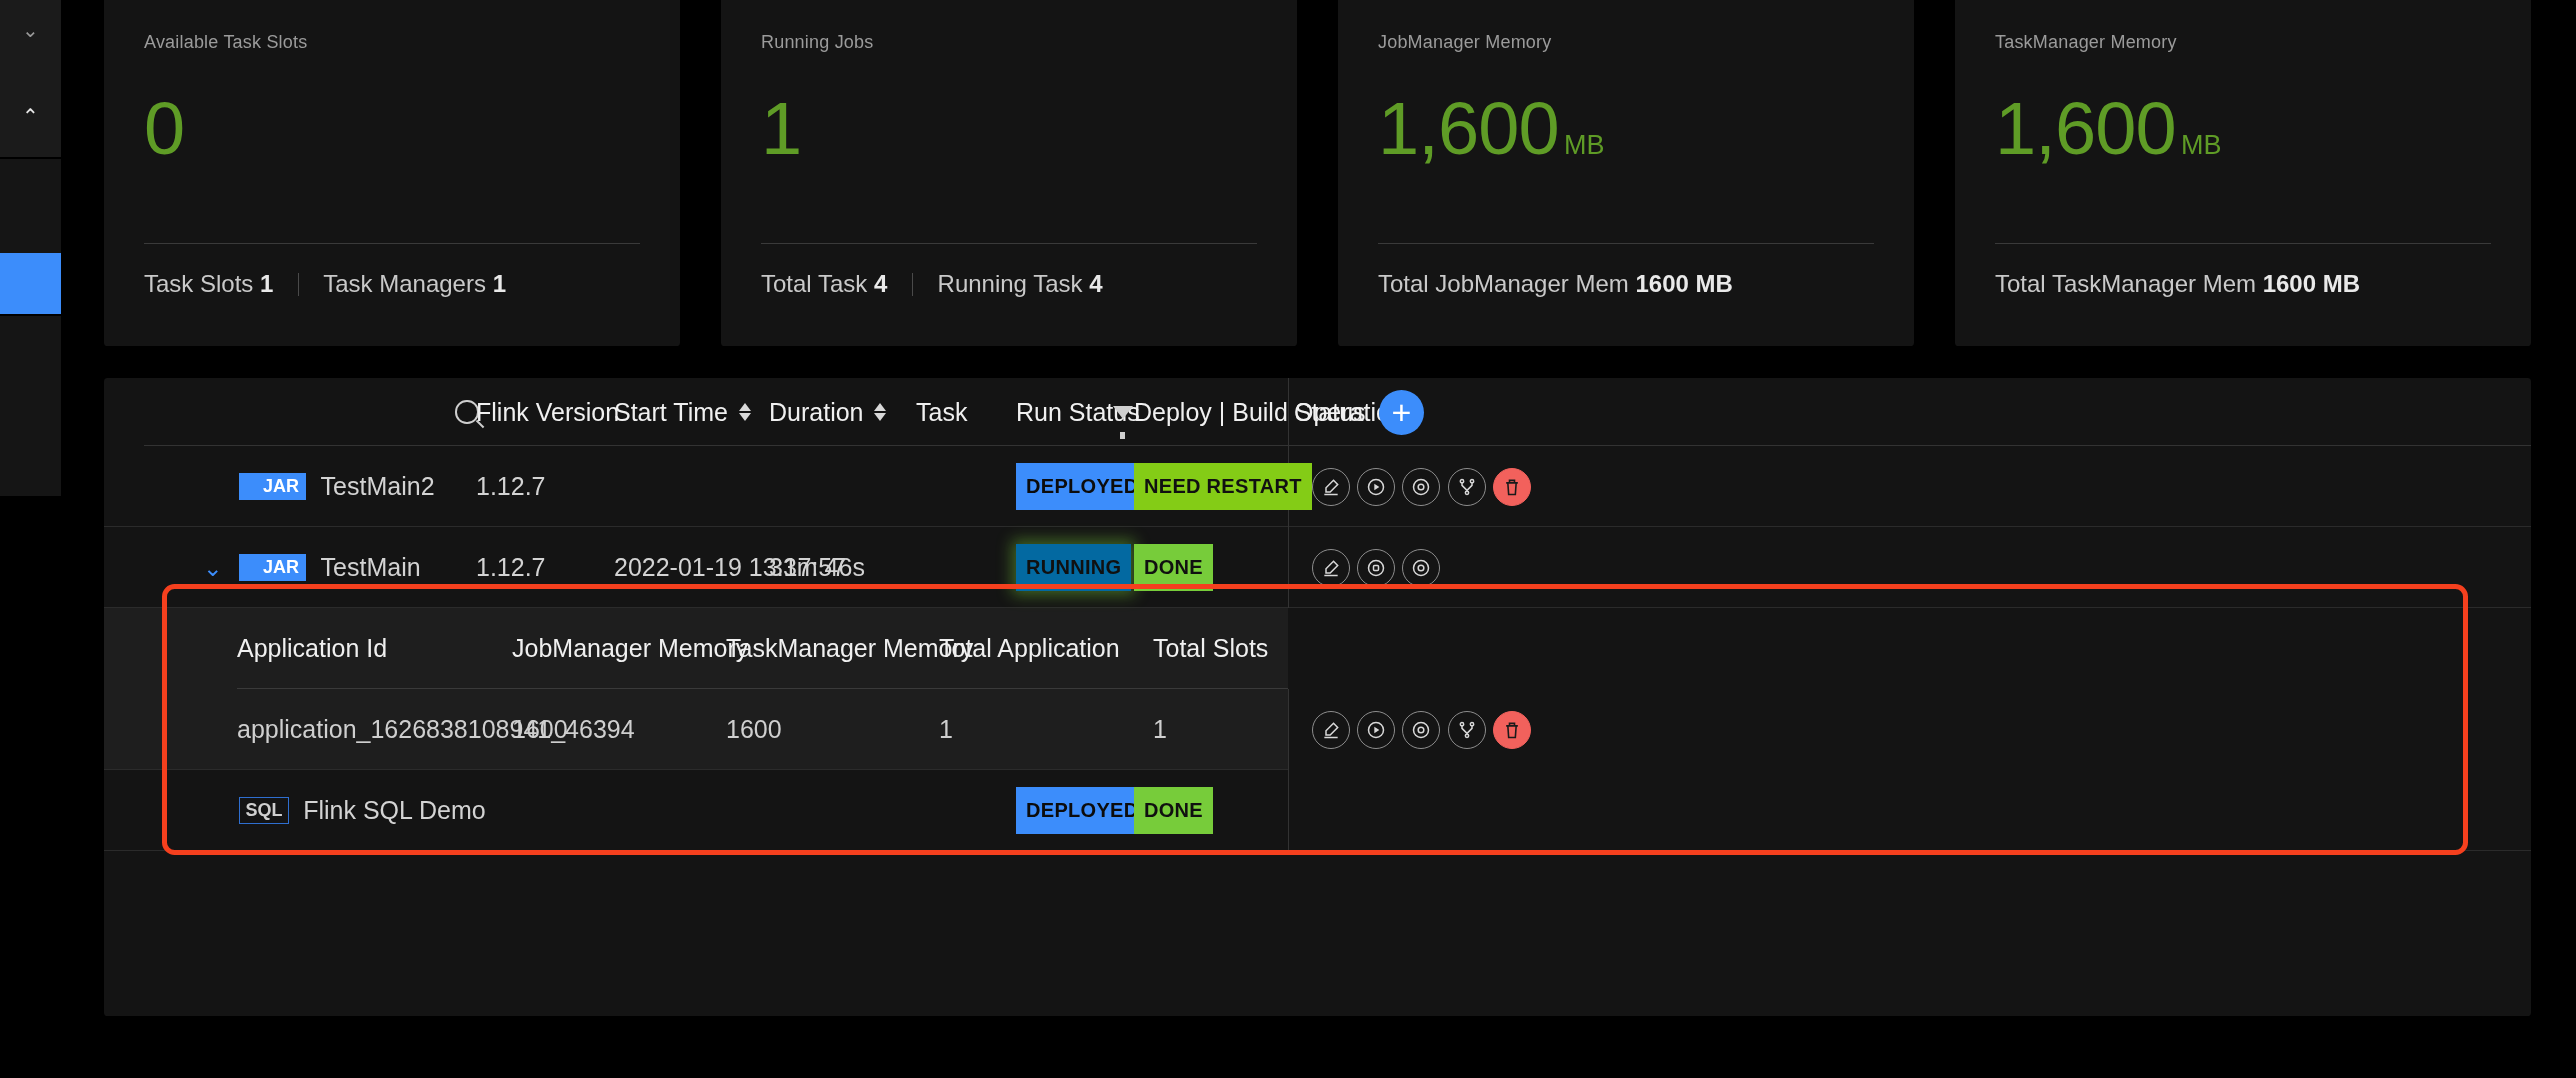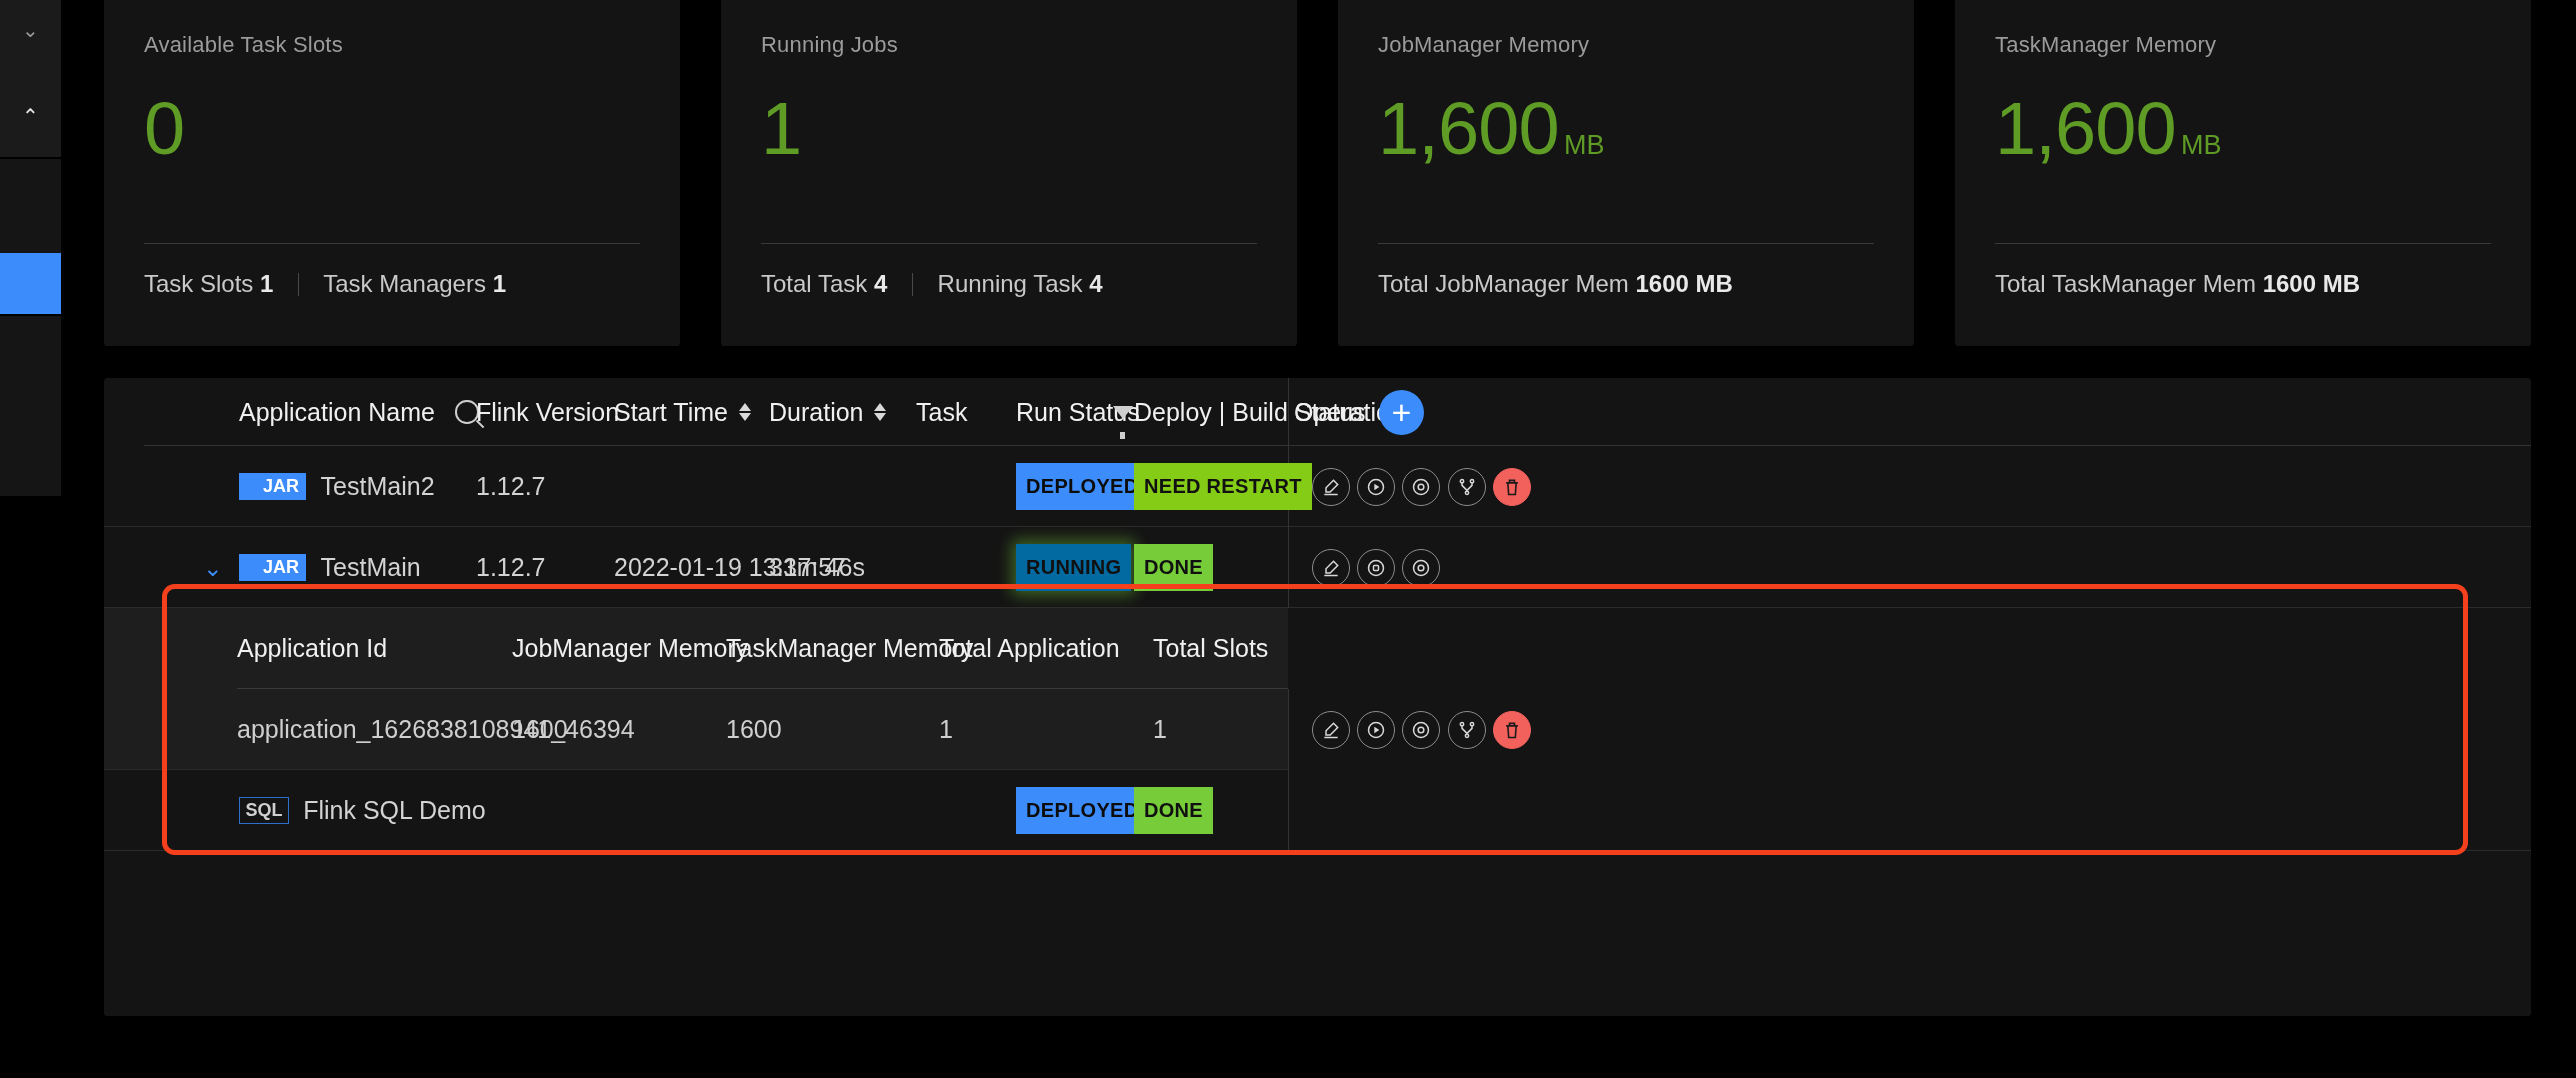--- a/index.html
+++ b/index.html
@@ -21,21 +21,21 @@
   .rail-chev { position: absolute; left: 0; width: 61px; text-align: center; color: #9a9a9a; font-size: 20px; line-height: 1; }
   .chev-down { top: 20px; }
   .chev-up { top: 106px; color: #e8e8e8; }
 
   
   .cards { position: absolute; left: 104px; top: -9px; width: 2427px; height: 355px; display: flex; gap: 41px; }
   .card {
     flex: 1; background: #141414; border-radius: 3.6px;
     padding: 41px 40px 0 40px; position: relative;
   }
-  .card-title { font-size: 22px; color: #9b9b9b; letter-spacing: 0.2px; }
+  .card-title { font-size: 18px; color: #9b9b9b; letter-spacing: 0.2px; }
   .card-value { position: absolute; left: 40px; top: 101px; display: flex; align-items: baseline; }
   .card-num { font-size: 74px; color: #5f9c26; font-weight: 400; letter-spacing: -0.9px; line-height: 1; }
   .card-unit { font-size: 27px; color: #5f9c26; margin-left: 5.4px; font-weight: 400; }
   .card-sep { position: absolute; left: 40px; right: 40px; top: 252px; height: 0.9px; background: #3a3a3a; }
   .card-foot { position: absolute; left: 40px; top: 279px; font-size: 24px; color: #c9c9c9; white-space: nowrap; }
   .card-foot b { color: #e9e9e9; font-weight: 700; }
   .foot-div { display: inline-block; width: 0.9px; height: 22.5px; background: #4a4a4a; vertical-align: -3.6px; margin: 0 18px; }
 
   
   .panel {
@@ -195,21 +195,20 @@
     </div>
   </div>
 
   <div class="panel">
     <div class="tbl">
 
       <div class="row hrow">
         <div class="hr-line"></div>
         <div class="opsep"></div>
 
-        <div class="cell hcell c-name">Application Name</div>
         <div class="cell c-search">
             <span class="search-ico"></span>
           </div>
         <div class="cell hcell c-ver">Flink Version</div>
         <div class="cell hcell c-start">
           <span>Start Time</span>
           <span class="sort-ico">
               <i class="up"></i>
               <i class="dn"></i>
             </span>

